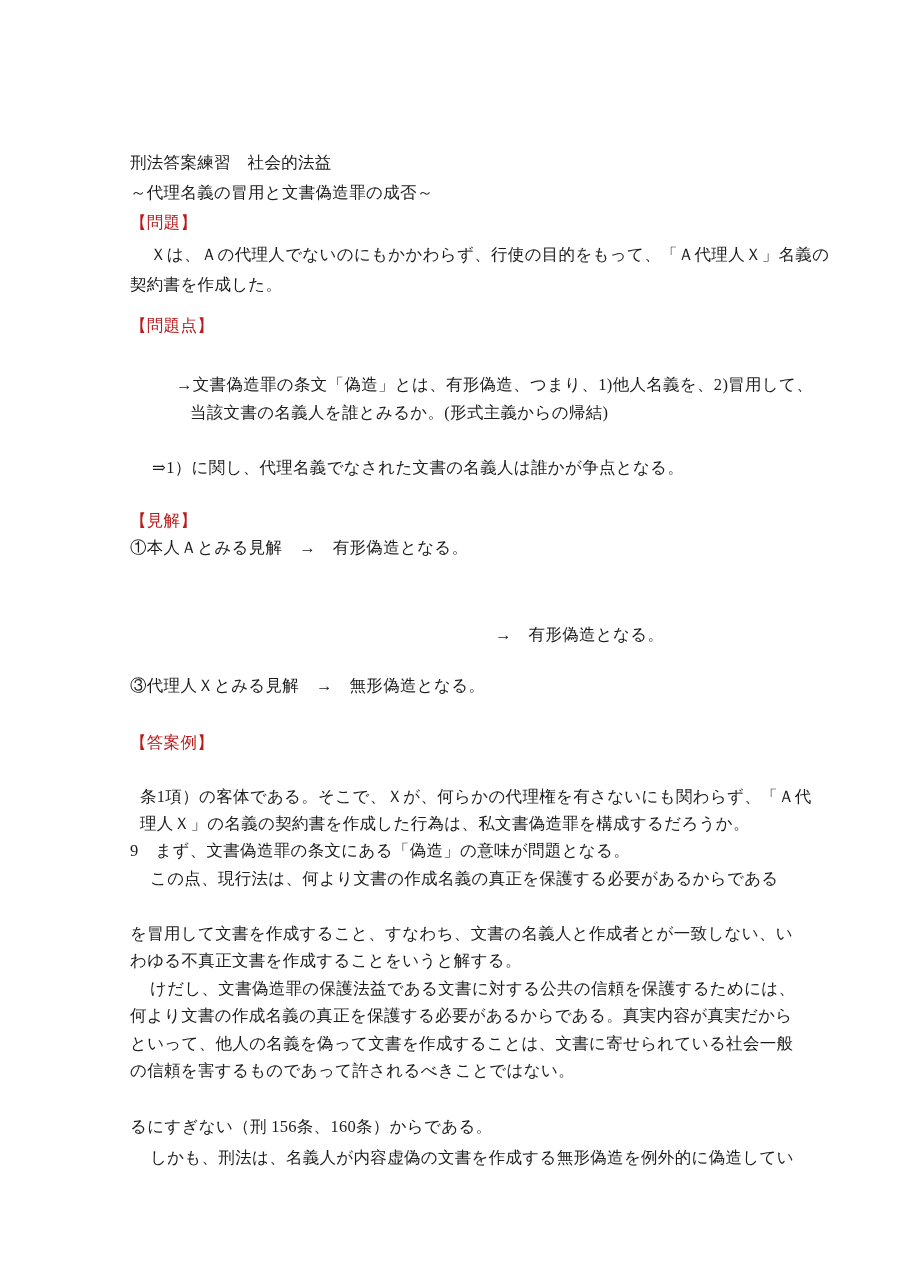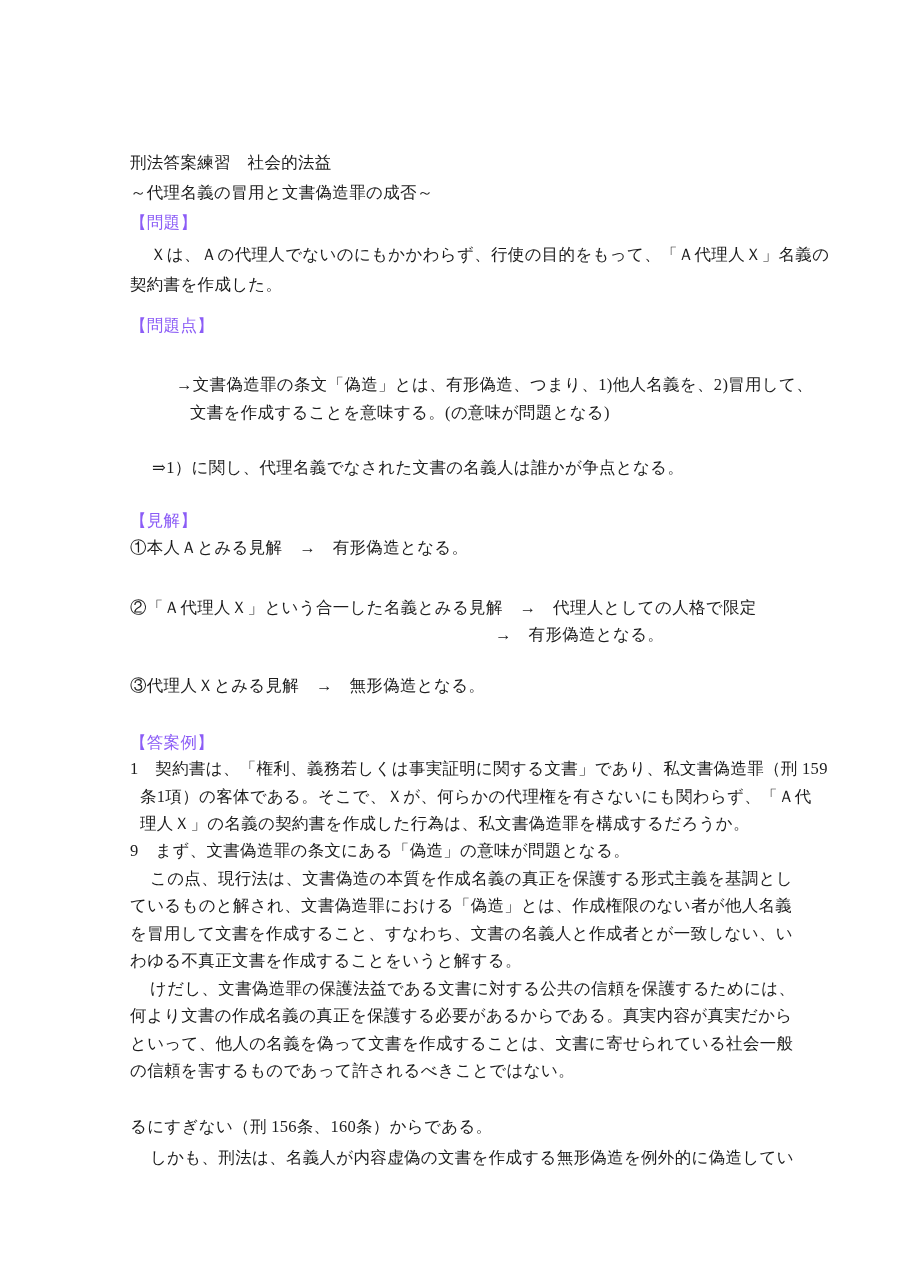--- a/index.html
+++ b/index.html
@@ -16,52 +16,49 @@
     background:#ffffff;
   }
   .ln{
     position:absolute;
     font-size:16.5px;
     line-height:22px;
     color:#1c1c1c;
     white-space:pre;
     letter-spacing:0.3px;
   }
-  .heading{color:#8b5cf6;}
+  .heading{color:#b91c1c;}
 </style>
 </head>
 <body>
 
 <div class="page">
 
   <div class="ln" style="top:152px;left:130px">刑法答案練習　社会的法益</div>
   <div class="ln" style="top:182px;left:130px">～代理名義の冒用と文書偽造罪の成否～</div>
 
   <div class="ln heading" style="top:212px;left:130px">【問題】</div>
   <div class="ln" style="top:244px;left:150px">Ｘは、Ａの代理人でないのにもかかわらず、行使の目的をもって、「Ａ代理人Ｘ」名義の</div>
   <div class="ln" style="top:274px;left:130px">契約書を作成した。</div>
 
   <div class="ln heading" style="top:315px;left:130px">【問題点】</div>
   <div class="ln" style="top:374px;left:176px">→文書偽造罪の条文「偽造」とは、有形偽造、つまり、1)他人名義を、2)冒用して、</div>
-  <div class="ln" style="top:402px;left:190px">文書を作成することを意味する。(の意味が問題となる)</div>
+  <div class="ln" style="top:402px;left:190px">当該文書の名義人を誰とみるか。(形式主義からの帰結)</div>
   <div class="ln" style="top:457px;left:152px">⇒1）に関し、代理名義でなされた文書の名義人は誰かが争点となる。</div>
 
   <div class="ln heading" style="top:510px;left:130px">【見解】</div>
   <div class="ln" style="top:537px;left:130px">①本人Ａとみる見解　→　有形偽造となる。</div>
-  <div class="ln" style="top:597px;left:130px">②「Ａ代理人Ｘ」という合一した名義とみる見解　→　代理人としての人格で限定</div>
   <div class="ln" style="top:624px;left:495px">→　有形偽造となる。</div>
   <div class="ln" style="top:675px;left:130px">③代理人Ｘとみる見解　→　無形偽造となる。</div>
 
   <div class="ln heading" style="top:732px;left:130px">【答案例】</div>
-  <div class="ln" style="top:758px;left:130px">1　契約書は、「権利、義務若しくは事実証明に関する文書」であり、私文書偽造罪（刑 159</div>
   <div class="ln" style="top:786px;left:140px">条1項）の客体である。そこで、Ｘが、何らかの代理権を有さないにも関わらず、「Ａ代</div>
   <div class="ln" style="top:813px;left:140px">理人Ｘ」の名義の契約書を作成した行為は、私文書偽造罪を構成するだろうか。</div>
   <div class="ln" style="top:840px;left:130px">9　まず、文書偽造罪の条文にある「偽造」の意味が問題となる。</div>
-  <div class="ln" style="top:868px;left:150px">この点、現行法は、文書偽造の本質を作成名義の真正を保護する形式主義を基調とし</div>
-  <div class="ln" style="top:895px;left:130px">ているものと解され、文書偽造罪における「偽造」とは、作成権限のない者が他人名義</div>
+  <div class="ln" style="top:868px;left:150px">この点、現行法は、何より文書の作成名義の真正を保護する必要があるからである</div>
   <div class="ln" style="top:923px;left:130px">を冒用して文書を作成すること、すなわち、文書の名義人と作成者とが一致しない、い</div>
   <div class="ln" style="top:978px;left:150px">けだし、文書偽造罪の保護法益である文書に対する公共の信頼を保護するためには、</div>
   <div class="ln" style="top:950px;left:130px">わゆる不真正文書を作成することをいうと解する。</div>
   <div class="ln" style="top:1005px;left:130px">何より文書の作成名義の真正を保護する必要があるからである。真実内容が真実だから</div>
   <div class="ln" style="top:1033px;left:130px">といって、他人の名義を偽って文書を作成することは、文書に寄せられている社会一般</div>
   <div class="ln" style="top:1060px;left:130px">の信頼を害するものであって許されるべきことではない。</div>
   <div class="ln" style="top:1147px;left:150px">しかも、刑法は、名義人が内容虚偽の文書を作成する無形偽造を例外的に偽造してい</div>
   <div class="ln" style="top:1116px;left:130px">るにすぎない（刑 156条、160条）からである。</div>
 
 </div>

